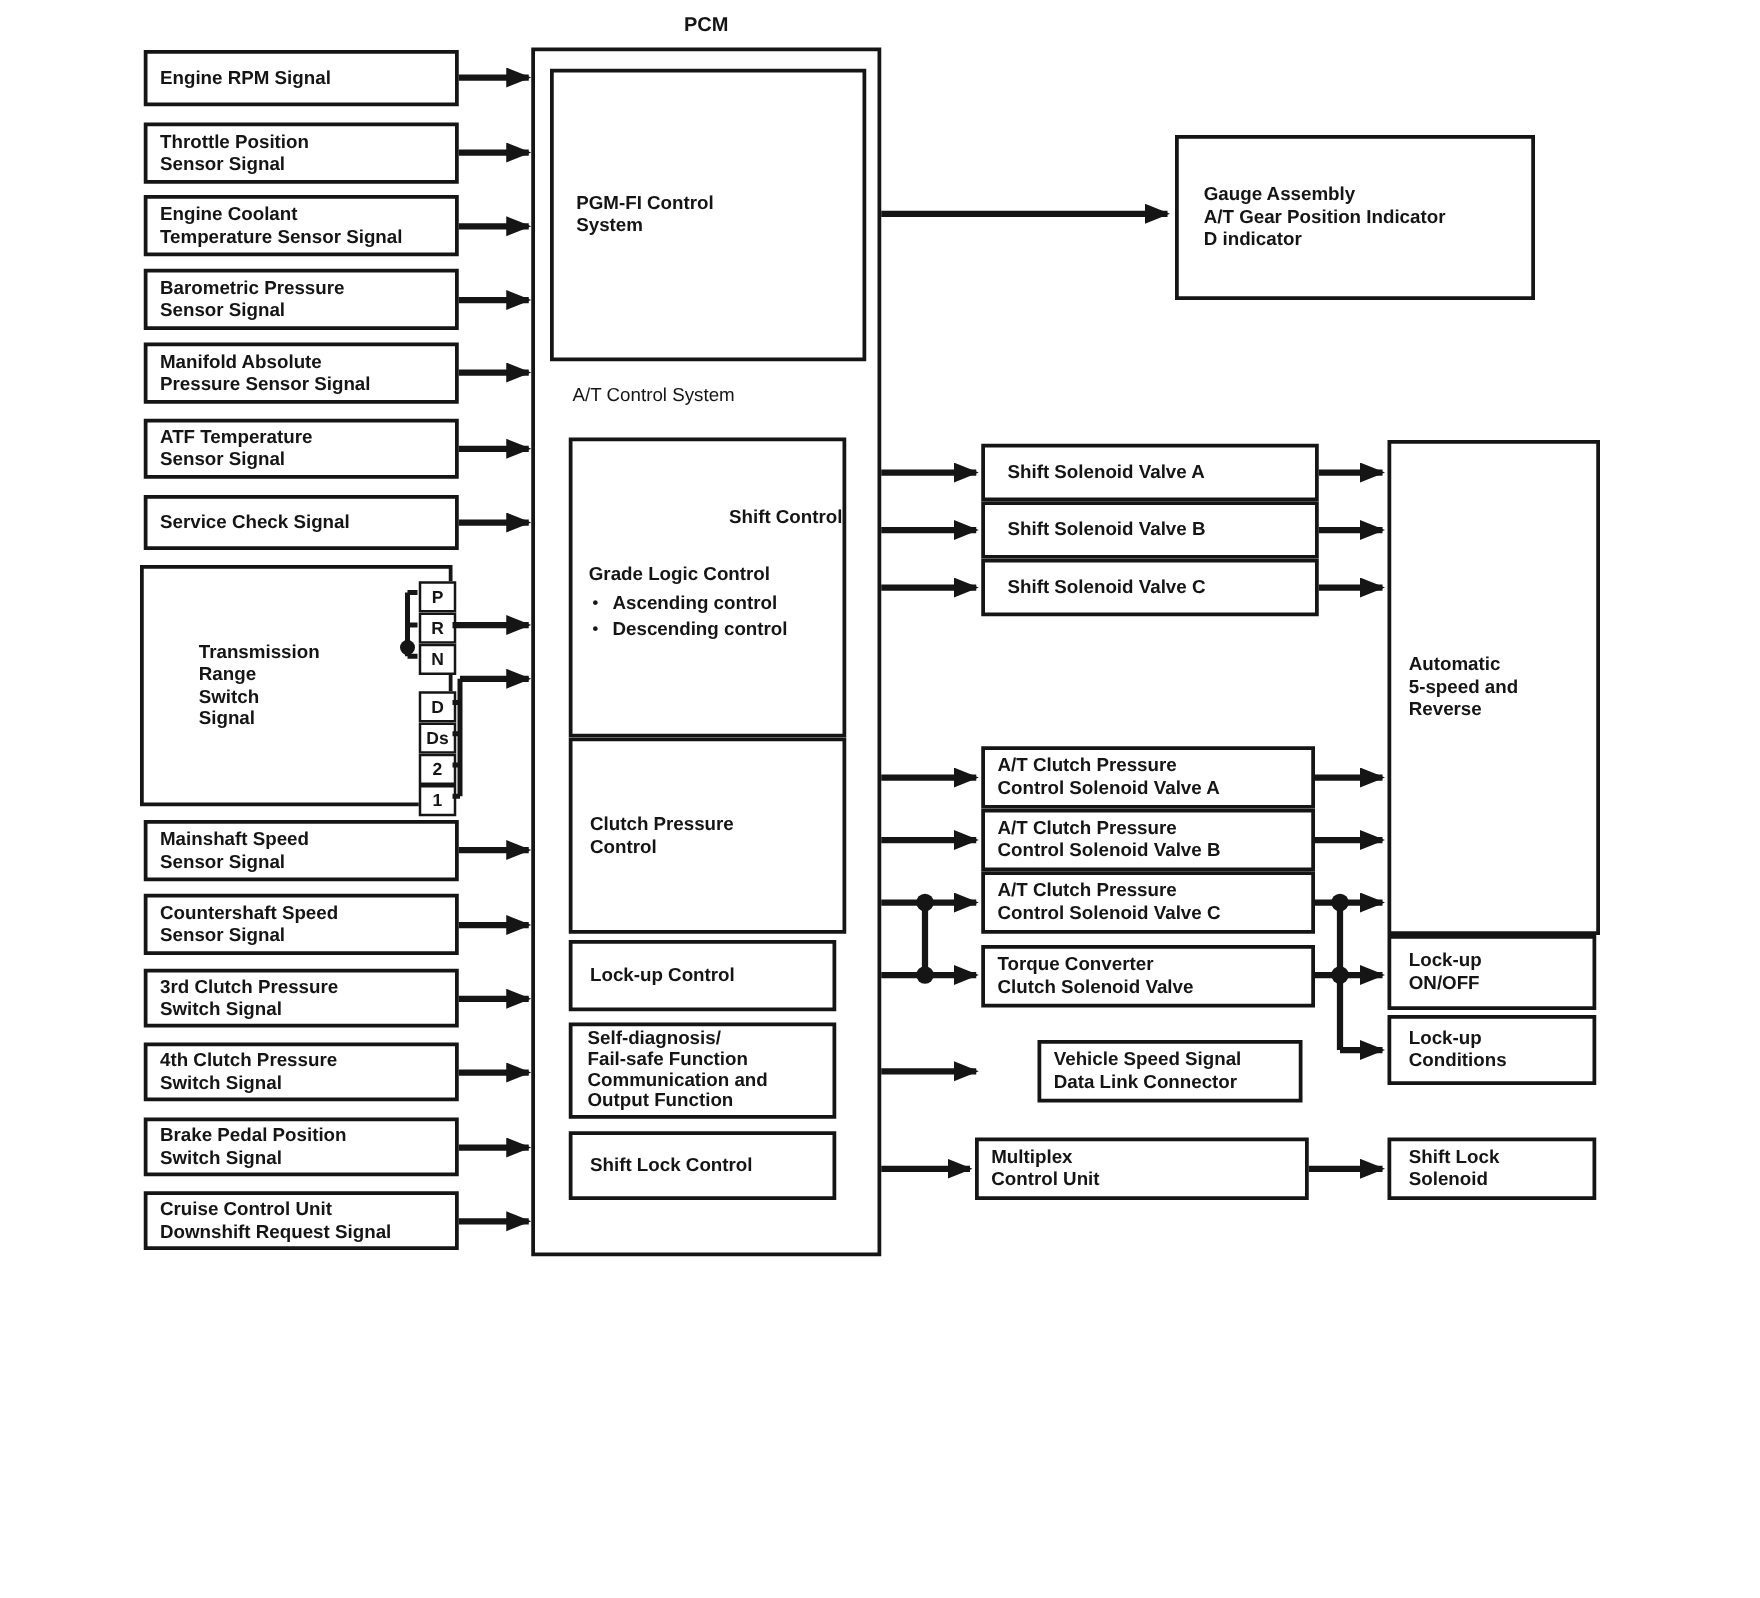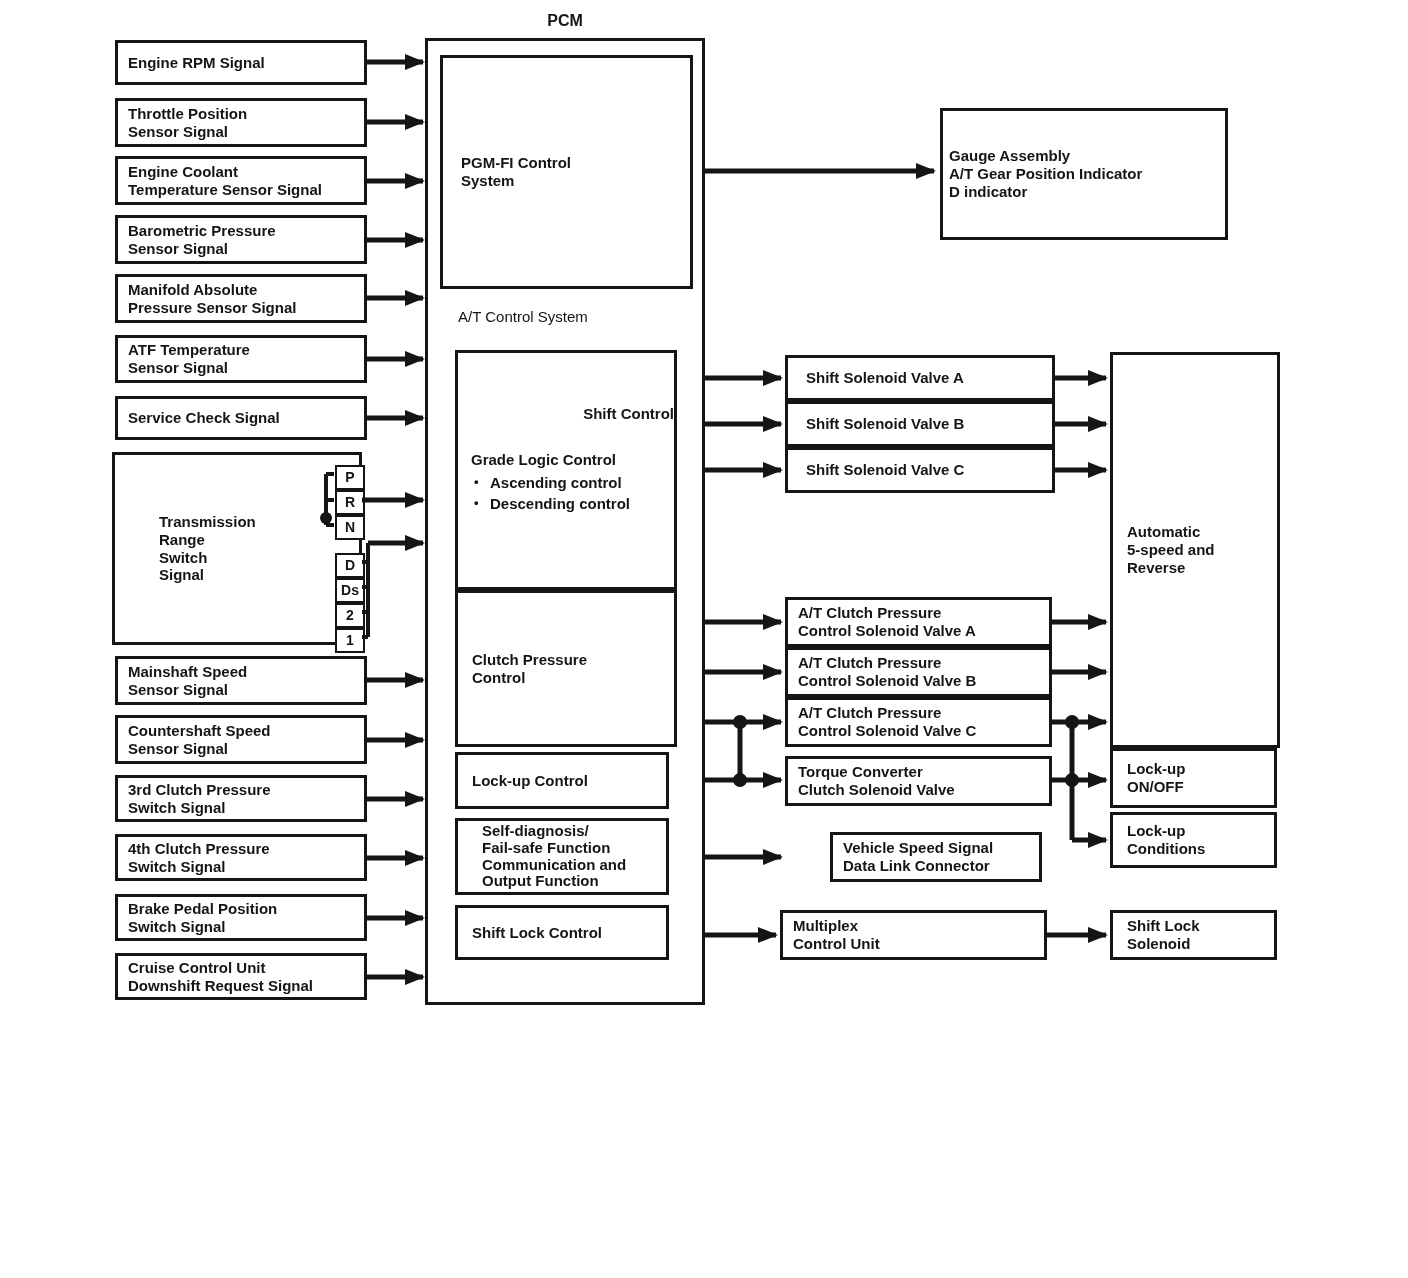--- a/index.html
+++ b/index.html
@@ -153,32 +153,32 @@
   <div class="box" style="left:455px;top:590px;width:222px;height:157px">
     <span class="t" style="padding-left:14px">Clutch Pressure
 Control</span>
   </div>
 
   <div class="box" style="left:455px;top:752px;width:214px;height:57px">
     <span class="t" style="padding-left:14px">Lock-up Control</span>
   </div>
 
   <div class="box" style="left:455px;top:818px;width:214px;height:77px;line-height:1.12">
-    <span class="t" style="padding-left:24px">Self-diagnosis/
+    <span class="t" style="padding-left:12px">Self-diagnosis/
 Fail-safe Function
 Communication and
 Output Function</span>
   </div>
 
   <div class="box" style="left:455px;top:905px;width:214px;height:55px">
     <span class="t" style="padding-left:14px">Shift Lock Control</span>
   </div>
 
   <div class="box" style="left:940px;top:108px;width:288px;height:132px">
-    <span class="t" style="padding-left:6px">Gauge Assembly
+    <span class="t" style="padding-left:20px">Gauge Assembly
 A/T Gear Position Indicator
 D indicator</span>
   </div>
 
   <div class="box" style="left:785px;top:355px;width:270px;height:46px">
     <span class="t" style="padding-left:18px">Shift Solenoid Valve A</span>
   </div>
   <div class="box" style="left:785px;top:401px;width:270px;height:46px">
     <span class="t" style="padding-left:18px">Shift Solenoid Valve B</span>
   </div>

